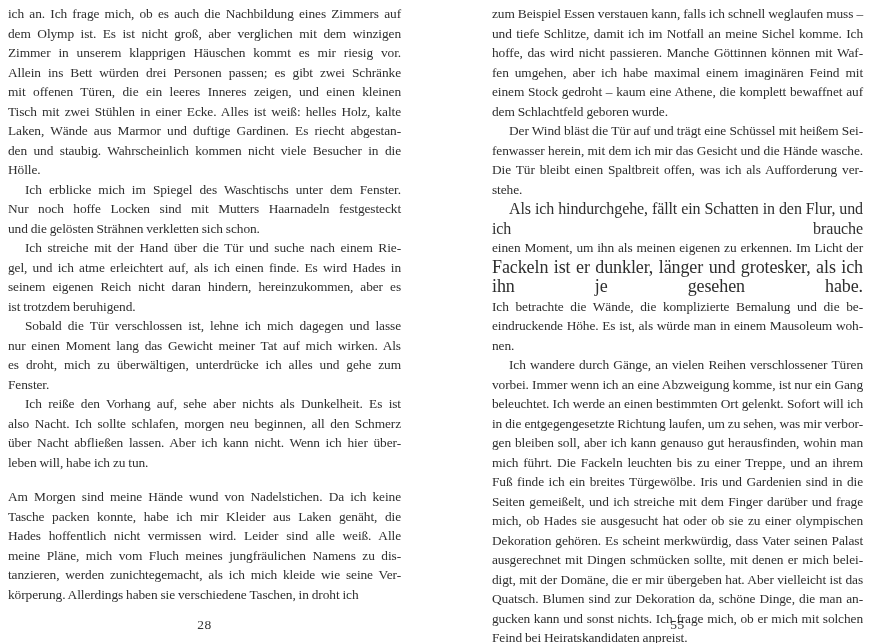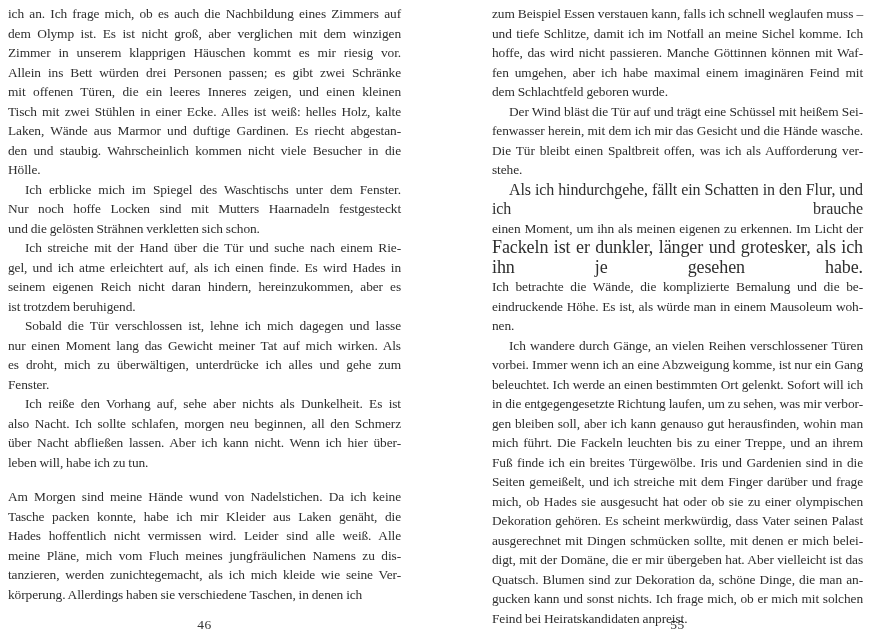--- a/index.html
+++ b/index.html
@@ -77,32 +77,33 @@
           <div class="line">also Nacht. Ich sollte schlafen, morgen neu beginnen, all den Schmerz</div>
           <div class="line">über Nacht abfließen lassen. Aber ich kann nicht. Wenn ich hier über-</div>
           <div class="line last">leben will, habe ich zu tun.</div>
         </div>
         <div class="para section">
           <div class="line">Am Morgen sind meine Hände wund von Nadelstichen. Da ich keine</div>
           <div class="line">Tasche packen konnte, habe ich mir Kleider aus Laken genäht, die</div>
           <div class="line">Hades hoffentlich nicht vermissen wird. Leider sind alle weiß. Alle</div>
           <div class="line">meine Pläne, mich vom Fluch meines jungfräulichen Namens zu dis-</div>
           <div class="line">tanzieren, werden zunichtegemacht, als ich mich kleide wie seine Ver-</div>
-          <div class="line last">körperung. Allerdings haben sie verschiedene Taschen, in denen ich</div>
+          <div class="line last">körperung. Allerdings haben sie verschiedene Taschen, in droht ich</div>
         </div>
       </div>
-    <div class="page-number">46</div>
+    <div class="page-number">28</div>
   </section>
   <section class="page" data-page="1">
     <div class="text-block">
         <div class="para plain">
           <div class="line">zum Beispiel Essen verstauen kann, falls ich schnell weglaufen muss –</div>
           <div class="line">und tiefe Schlitze, damit ich im Notfall an meine Sichel komme. Ich</div>
           <div class="line">hoffe, das wird nicht passieren. Manche Göttinnen können mit Waf-</div>
           <div class="line">fen umgehen, aber ich habe maximal einem imaginären Feind mit</div>
+          <div class="line">einem Stock gedroht – kaum eine Athene, die komplett bewaffnet auf</div>
           <div class="line last">dem Schlachtfeld geboren wurde.</div>
         </div>
         <div class="para indent">
           <div class="line ind">Der Wind bläst die Tür auf und trägt eine Schüssel mit heißem Sei-</div>
           <div class="line">fenwasser herein, mit dem ich mir das Gesicht und die Hände wasche.</div>
           <div class="line">Die Tür bleibt einen Spaltbreit offen, was ich als Aufforderung ver-</div>
           <div class="line last">stehe.</div>
         </div>
         <div class="para indent">
           <div class="line ind" style="font-size: 16px;">Als ich hindurchgehe, fällt ein Schatten in den Flur, und ich brauche</div>

